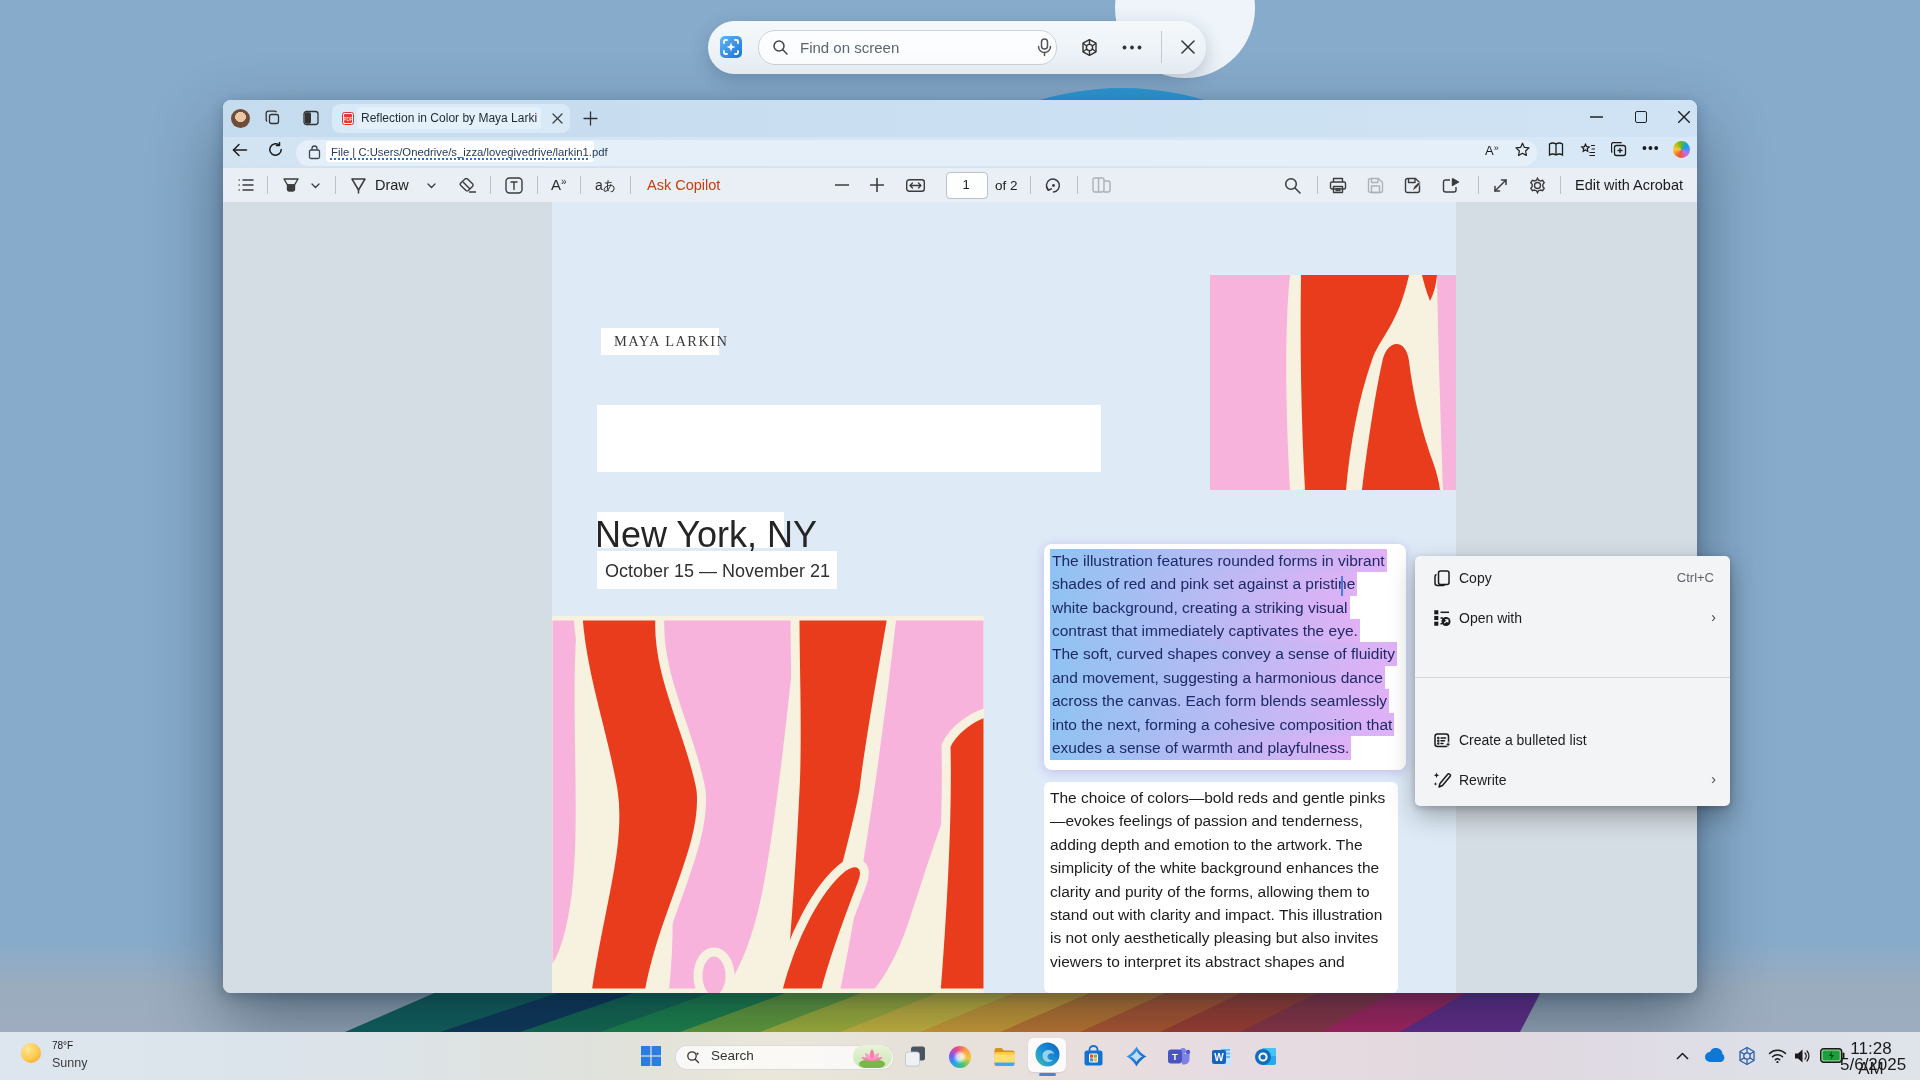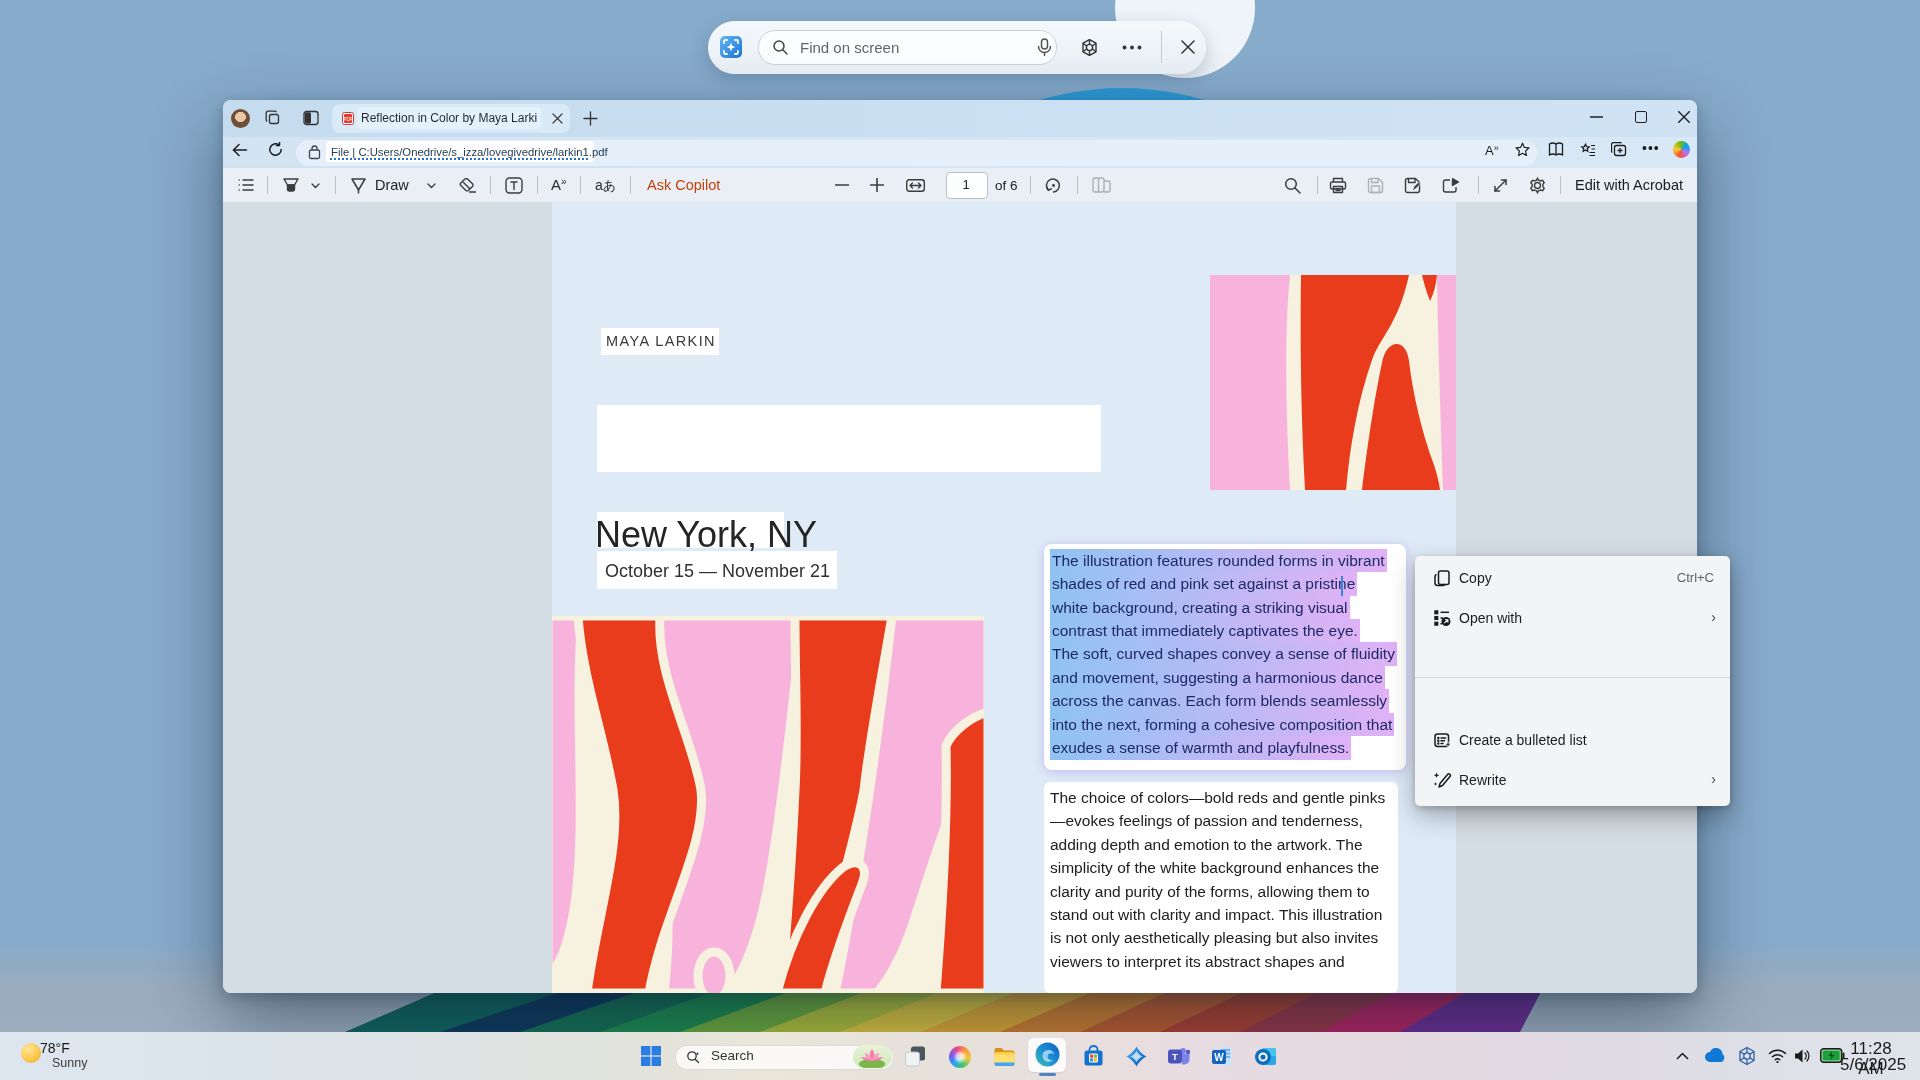--- a/index.html
+++ b/index.html
@@ -31,21 +31,21 @@
   
   #tab{left:109px;top:4px;width:238px;height:29px;border-radius:8px;background:#d8e9f7;}
   .tabtxt{left:138px;top:11px;font-size:12px;color:#1f2a33;white-space:nowrap;}
   
   #apill{left:73px;top:40px;width:1241px;height:26px;border-radius:13px;background:#e4eff9;}
   .urlchip{left:103px;top:41px;width:268px;height:21px;background:#fff;border-radius:3px;}
   .urltxt{left:108px;top:46px;font-size:11.3px;color:#253c52;}
   
   #page{left:329px;top:0;width:904px;height:791px;background:#deebf7;}
   .chip{background:#fff;}
-  .ser{font-family:Liberation Sans, sans-serif;}
+  .ser{font-family:Liberation Serif, serif;margin-left:8px;}
   
   #menu{left:1415px;top:556px;width:315px;height:250px;border-radius:5px;background:#f3f4f6;
     box-shadow:0 10px 26px rgba(0,0,0,.3),0 2px 6px rgba(0,0,0,.18);}
   .mi{position:absolute;left:0;width:315px;height:40px;}
   .mi .lbl{position:absolute;left:44px;top:12px;font-size:14px;color:#1c1c1c;}
   .mi .acc{position:absolute;right:16px;top:12px;font-size:13px;color:#5f6368;}
   .mi .chev{position:absolute;right:14px;top:11px;font-size:14px;color:#444;}
   
   #taskbar{left:0;top:1032px;width:1920px;height:48px;
     background:linear-gradient(90deg,#dde5ee 0%,#dce4ea 18%,#e0e2db 32%,#eae6d9 40%,#e6e2d9 47%,#e8dfdd 55%,#e7dce1 63%,#e3d9de 72%,#dfd9e2 82%,#dee0e8 92%,#dfe3ea 100%);}
@@ -372,21 +372,21 @@
         <line x1="7" y1="0" x2="7" y2="14"></line>
         <line x1="0" y1="7" x2="14" y2="7"></line>
       </g>
     </svg>
   <svg class="abs" style="left:683px;top:79px" width="19" height="13" viewBox="0 0 19 13">
       <rect x="0.7" y="0.7" width="17.6" height="11.6" rx="2.5" fill="none" stroke="#3c3c3c" stroke-width="1.4"></rect>
       <path d="M4 6.5 H15 M6.5 4 L4 6.5 L6.5 9 M12.5 4 L15 6.5 L12.5 9" fill="none" stroke="#3c3c3c" stroke-width="1.3" stroke-linecap="round" stroke-linejoin="round"></path>
     </svg>
   <div class="abs" style="left:723px;top:72px;width:40px;height:25px;background:#fdfefe;border:1px solid #bac1c8;border-radius:4px"></div>
   <div class="abs" style="left:723px;top:77px;width:40px;text-align:center;font-size:13px;color:#222">1</div>
-  <div class="abs" style="left:772px;top:78px;font-size:13.5px;color:#222">of 6</div>
+  <div class="abs" style="left:772px;top:78px;font-size:13.5px;color:#222">of 2</div>
   <div class="abs" style="left:807px;top:76px;width:1px;height:18px;background:#b9c0c7"></div>
   <svg class="abs" style="left:822px;top:77px" width="17" height="17" viewBox="0 0 17 17">
       <path d="M3.2 13 A6.5 6.5 0 1 1 8.5 15" fill="none" stroke="#3c3c3c" stroke-width="1.5" stroke-linecap="round"></path>
       <path d="M1.5 9.5 L3.3 13.2 L7 11.6" fill="none" stroke="#3c3c3c" stroke-width="1.5" stroke-linejoin="round"></path>
       <circle cx="8.5" cy="8.5" r="1.4" fill="#3c3c3c"></circle>
     </svg>
   <div class="abs" style="left:854px;top:76px;width:1px;height:18px;background:#b9c0c7"></div>
   <svg class="abs" style="left:869px;top:77px" width="19" height="16" viewBox="0 0 19 16">
       <g fill="none" stroke="#a9b0b7" stroke-width="1.4">
         <rect x="1" y="1" width="11" height="14" rx="2"></rect>
@@ -495,21 +495,21 @@
         <path d="M4.5 2.5 l.8 2 2 .8 -2 .8 -.8 2 -.8 -2 -2 -.8 2 -.8 Z" fill="#1b1b1b"></path>
         <path d="M3.5 12 l.5 1.4 1.4 .5 -1.4 .5 -.5 1.4 -.5 -1.4 -1.4 -.5 1.4 -.5 Z" fill="#1b1b1b"></path>
       </svg>
     <div class="lbl">Rewrite</div>
       <div class="chev">›</div>
   </div>
 </div>
 
 <div id="taskbar" class="abs">
   <div class="abs" style="left:21px;top:11px;width:20px;height:20px;border-radius:50%;background:radial-gradient(circle at 35% 30%,#ffe69a,#fdc94c 55%,#f09b28)"></div>
-  <div class="abs" style="left:40px;top:8px;font-size:14px;color:#1b1b1b">78°F</div>
+  <div class="abs" style="left:52px;top:8px;font-size:10px;color:#1b1b1b">78°F</div>
   <div class="abs" style="left:52px;top:24px;font-size:12.5px;color:#3c3c3c">Sunny</div>
 
   <svg class="abs" style="left:641px;top:14px" width="20" height="20" viewBox="0 0 20 20">
       <g fill="#2b7de1">
         <rect x="0" y="0" width="9.4" height="9.4"></rect>
         <rect x="10.6" y="0" width="9.4" height="9.4"></rect>
         <rect x="0" y="10.6" width="9.4" height="9.4"></rect>
         <rect x="10.6" y="10.6" width="9.4" height="9.4"></rect>
       </g>
     </svg>

